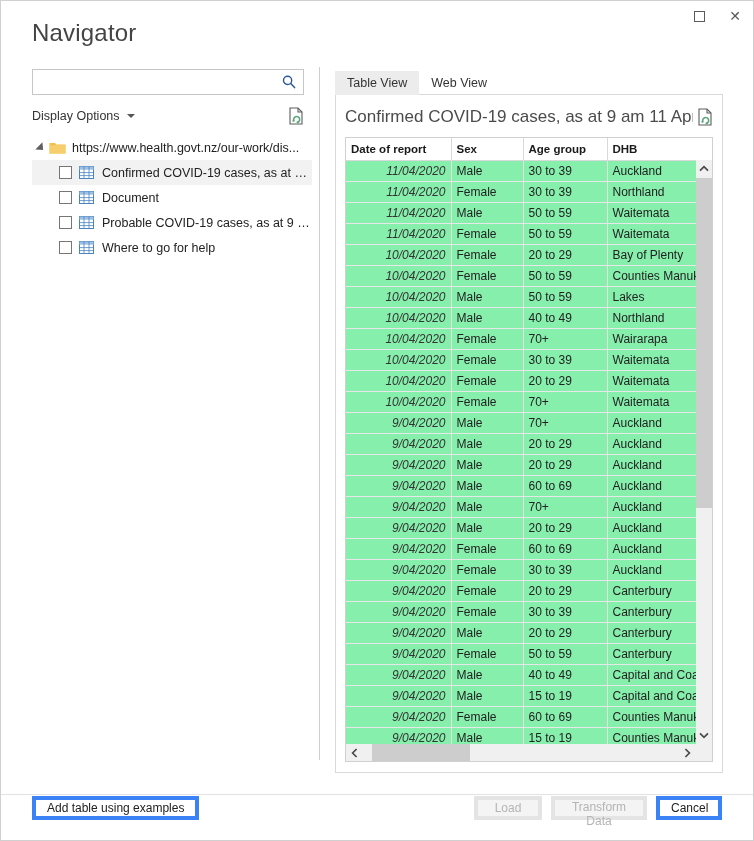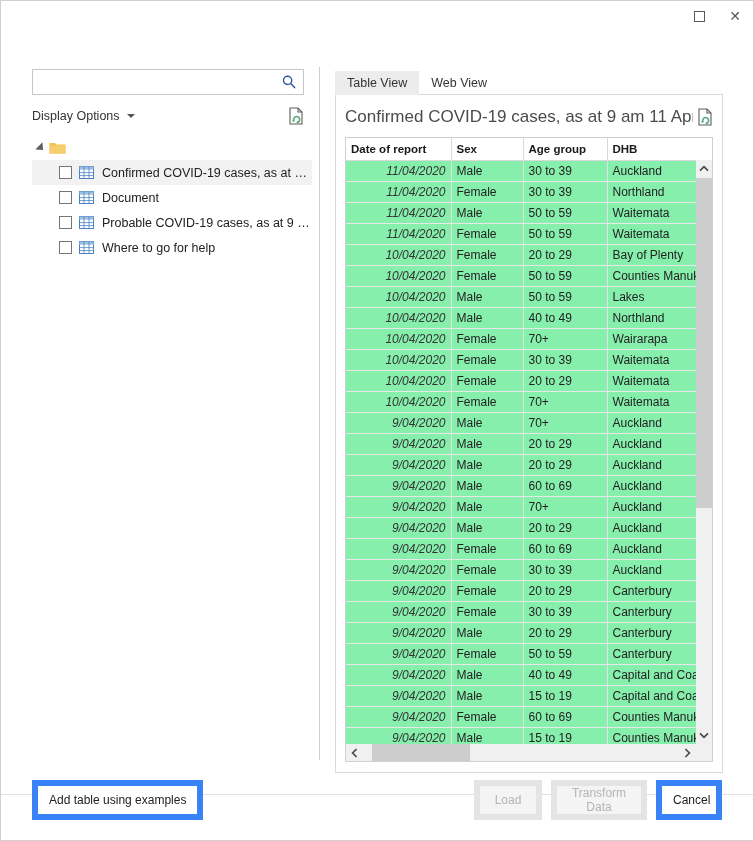--- a/index.html
+++ b/index.html
@@ -203,22 +203,22 @@
     position: absolute; right: 0; bottom: 0;
     width: 16px; height: 17px; background: #f0f0f0;
   }
 
   
   .footer-sep {
     position: absolute; left: 0; right: 0; bottom: 45px;
     height: 1px; background: #e2e2e2;
   }
   .btn {
-    height: 40px; min-width: 56px;
-    border: 6px solid #3b82f6; background: #ffffff;
+    height: 24px; min-width: 56px;
+    border: 4px solid #3b82f6; background: #ffffff;
     font-family: "Liberation Sans", sans-serif;
     font-size: 12px; color: #222; padding: 0 11px;
     cursor: default;
   }
   .btn.disabled {
     border-color: #e4e4e4; background: #f4f4f4; color: #b4b4b4;
   }
   .btn-addtable {
     position: absolute; left: 31px; bottom: 20px;
     min-width: 140px;
@@ -238,20 +238,21 @@
 
   <div class="winbar">
     <div class="winbtn">
       <span class="sq"></span>
     </div>
     <div class="winbtn">
       <span class="xglyph">✕</span>
     </div>
   </div>
 
+  <div class="title">Navigator</div>
 
   <div class="left">
 
     <div class="searchrow">
       <input type="text" placeholder="" style="">
       <span class="search-icon">
         <svg width="16" height="16" viewBox="0 0 16 16">
           <circle cx="6.6" cy="6.4" r="4.1" fill="none" stroke="#2b579a" stroke-width="1.4"></circle>
           <line x1="9.7" y1="9.6" x2="13.6" y2="13.6" stroke="#2b579a" stroke-width="1.5" stroke-linecap="round"></line>
         </svg>
@@ -277,20 +278,21 @@
       <div class="tnode">
         <span class="expander">
           <span class="exp-tri"></span>
         </span>
         <span class="folder-icon">
           <svg width="17" height="13" viewBox="0 0 17 13">
             <path d="M0.5 2 H6 L7.4 3.6 H16.5 V12.5 H0.5 Z" fill="#f2c14b"></path>
             <path d="M0.5 4.3 H16.5 V12.5 H0.5 Z" fill="#f6ce6d"></path>
           </svg>
         </span>
+        <span class="tlabel">https://www.health.govt.nz/our-work/dis...</span>
       </div>
 
       <div class="tnode child sel">
         <span class="cbox"></span>
         <span class="tbl-icon">
           <svg width="15" height="13" viewBox="0 0 15 13">
             <rect x="0.5" y="0.5" width="14" height="12" fill="#ffffff" stroke="#4a83c4"></rect>
             <rect x="0.5" y="0.5" width="14" height="3.2" fill="#9dbfe2"></rect>
             <line x1="5" y1="0.5" x2="5" y2="12.5" stroke="#4a83c4" stroke-width="0.8"></line>
             <line x1="10" y1="0.5" x2="10" y2="12.5" stroke="#4a83c4" stroke-width="0.8"></line>

